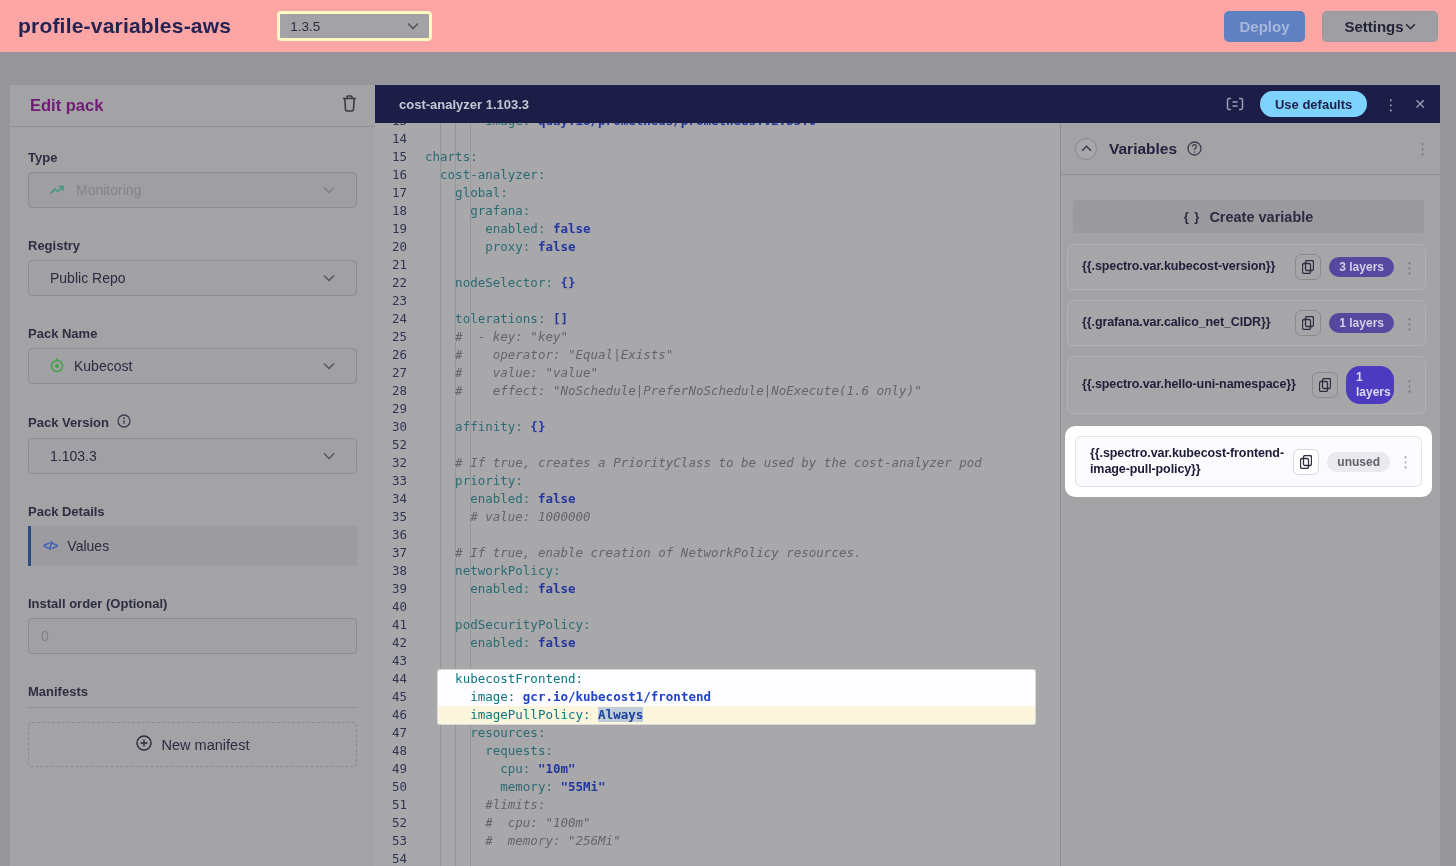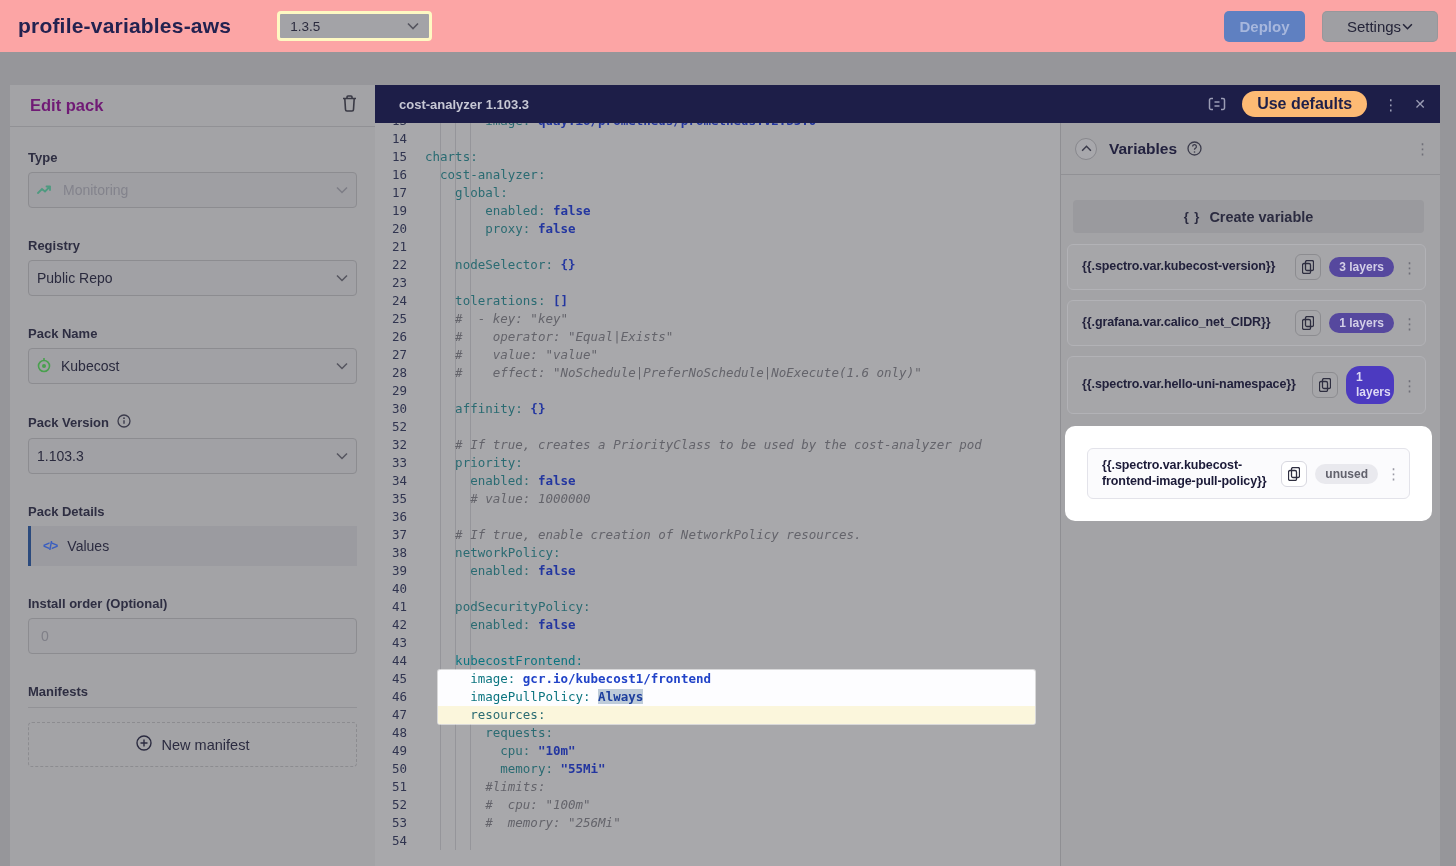--- a/index.html
+++ b/index.html
@@ -7,47 +7,47 @@
   body { font-family:"Liberation Sans", sans-serif; background:#96969a; position:relative; color:#26263a; }
 
   
   .top-header { position:absolute; left:0; top:0; width:1456px; height:52px; background:#fca5a5; display:flex; align-items:center; }
   .app-title { font-size:21px; font-weight:700; color:#232250; margin-left:18px; letter-spacing:.2px; }
   .ver-select { margin-left:46px; width:155px; height:30px; border:3px solid #fef9c3; border-radius:4px; background:#a3a3a7; display:flex; align-items:center; padding:0 10px; font-size:13.5px; color:#2b2b3e; cursor:pointer; }
   .ver-select .chev { margin-left:auto; }
   .chev svg { display:block; }
   .hdr-right { margin-left:auto; display:flex; align-items:center; gap:17px; margin-right:18px; }
   .btn-deploy { width:81px; height:31px; border:none; border-radius:5px; background:#5f80c1; color:#a7b7dd; font-size:15px; font-weight:700; font-family:inherit; cursor:pointer; }
-  .btn-settings { width:116px; height:31px; border:1px solid #90909480; border-radius:5px; background:#9f9fa3; color:#242438; font-size:15px; font-weight:400; font-family:inherit; cursor:pointer; display:flex; align-items:center; justify-content:center; gap:1px; }
+  .btn-settings { width:116px; height:31px; border:1px solid #90909480; border-radius:5px; background:#9f9fa3; color:#242438; font-size:15px; font-weight:700; font-family:inherit; cursor:pointer; display:flex; align-items:center; justify-content:center; gap:1px; }
 
   
   .sidebar { position:absolute; left:10px; top:85px; width:365px; height:781px; background:#a3a3a6; }
   .sb-head { height:42px; display:flex; align-items:center; padding:0 18px 0 20px; border-bottom:1px solid #919195; }
   .sb-title { font-size:16.5px; font-weight:700; color:#701a75; }
   .sb-head .trash { margin-left:auto; cursor:pointer; color:#3a3a45; }
   .sb-body { padding:0 18px; }
   .fld-label { margin:30px 0 7px; font-size:13px; font-weight:700; color:#2e2e42; display:flex; align-items:center; gap:8px; }
   .fld-label.first { margin-top:23px; }
-  .sel { height:36px; border:1px solid #8c8c90; border-radius:4px; background:#a1a1a5; display:flex; align-items:center; padding:0 8px; font-size:14px; color:#2a2a3e; cursor:pointer; gap:10px; }
+  .sel { height:36px; border:1px solid #8c8c90; border-radius:4px; background:#a1a1a5; display:flex; align-items:center; padding:0 21px; font-size:14px; color:#2a2a3e; cursor:pointer; gap:10px; }
   .sel .chev { margin-left:auto; }
   .sel.disabled { color:#83838c; background:#9f9fa3; }
   .values-item { height:40px; background:#9b9ba0; border-left:3px solid #2b4a7d; display:flex; align-items:center; padding:0 12px; gap:10px; font-size:14px; color:#2b2b40; cursor:pointer; }
   .code-glyph { font-size:12px; font-weight:700; color:#3a5ec0; letter-spacing:-1px; }
   .txt-input { width:100%; height:36px; border:1px solid #8c8c90; border-radius:4px; background:#a1a1a5; padding:0 12px; font-size:14px; font-family:inherit; color:#2a2a3e; }
   .txt-input::placeholder { color:#7f7f87; }
   .manifest-divider { border:none; border-top:1px solid #929296; margin:8px 0 14px; }
   .btn-new-manifest { width:100%; height:45px; border:1px dashed #8c8c90; border-radius:4px; background:transparent; font-family:inherit; font-size:14.5px; color:#2b2b40; display:flex; align-items:center; justify-content:center; gap:10px; cursor:pointer; }
 
   
   .editor-panel { position:absolute; left:375px; top:85px; width:1065px; height:781px; background:#a8a8ab; }
   .ed-head { height:38px; background:#1d1e48; display:flex; align-items:center; padding:0 14px 0 24px; }
   .ed-title { font-size:13px; color:#c6c7d4; font-weight:600; }
   .ed-head-right { margin-left:auto; display:flex; align-items:center; gap:16px; }
   .ed-icon { color:#9b9db5; cursor:pointer; display:flex; align-items:center; }
-  .btn-use-defaults { height:26px; padding:0 15px; border:none; border-radius:13px; background:#fdba74; color:#1e1f49; font-size:16px; font-weight:700; font-family:inherit; cursor:pointer; }
+  .btn-use-defaults { height:26px; padding:0 15px; border:none; border-radius:13px; background:#7dd3fc; color:#1e1f49; font-size:13px; font-weight:700; font-family:inherit; cursor:pointer; }
   .kebab { color:#9b9db5; font-size:15px; line-height:1; cursor:pointer; letter-spacing:0; }
   .kebab-dark { color:#6f6f78; }
   .close-x { font-size:14px; color:#9b9db5; cursor:pointer; }
   .ed-body { display:flex; height:743px; }
 
   
   .code-area { width:685px; height:743px; overflow:hidden; position:relative; font-family:"DejaVu Sans Mono", monospace; font-size:12.5px; }
   .code-wrap { position:relative; margin-top:-11px; }
   .guide { position:absolute; top:0; bottom:0; width:1px; background:rgba(35,35,60,.14); z-index:0; }
   .hl-bg { position:absolute; left:63px; width:597px; top:558px; height:54px; background:#fdfdff; border-radius:2px; z-index:0; box-shadow:0 0 0 1px rgba(255,255,255,.55); }
@@ -74,21 +74,21 @@
   .braces { font-weight:700; font-size:13px; letter-spacing:1px; }
   .vars-list { margin-top:11px; }
   .var-card { display:flex; align-items:center; gap:8px; margin:10px 14px 10px 6px; padding:9px 8px 9px 14px; background:#a6a6a9; border:1px solid #b2b2b6; border-radius:6px; cursor:pointer; }
   .var-name { flex:1; min-width:0; font-size:12.5px; font-weight:700; color:#22213c; line-height:1.25; letter-spacing:-.1px; overflow-wrap:break-word; }
   .copy-btn { flex:none; width:26px; height:26px; border:1px solid #8c8c90; border-radius:6px; background:transparent; color:#2e2e40; display:flex; align-items:center; justify-content:center; cursor:pointer; }
   .pill { flex:none; font-size:12px; font-weight:600; padding:3px 10px; border-radius:12px; white-space:nowrap; }
   .pill.purple { background:#56489e; color:#d3cfe7; }
   .pill.purple-wrap { background:#4c3ac0; color:#ddd9f4; width:48px; white-space:normal; border-radius:14px; padding:4px 10px; line-height:1.25; }
   .pill.gray { background:#e9e9ee; color:#62626d; }
   .spot { background:#ffffff; border-radius:10px; padding:4px; margin:12px 8px 10px 4px; }
-  .spot .var-card { margin:18px; background:#fbfbfd; border-color:#e3e3ea; }
+  .spot .var-card { margin:6px; background:#fbfbfd; border-color:#e3e3ea; }
   .spot .var-name { color:#1b1a38; }
   .spot .copy-btn { border-color:#d8d8e0; background:#fff; }
   .spot .kebab-dark { color:#9a9aa5; }
 </style>
 </head>
 <body>
 
 <header class="top-header">
   <h1 class="app-title">profile-variables-aws</h1>
   <div class="ver-select">
@@ -228,20 +228,21 @@
         <div class="guide" style="left:80px"></div>
         <div class="guide" style="left:95px"></div>
         <div class="hl-bg">
             <div class="cream"></div>
           </div>
       <div class="cl"><span class="ln">13</span><span class="lc"><span class="tk-k">        image:</span><span class="tk-v"> quay.io/prometheus/prometheus:v2.35.0</span></span></div>
           <div class="cl"><span class="ln">14</span><span class="lc"></span></div>
           <div class="cl"><span class="ln">15</span><span class="lc"><span class="tk-k">charts:</span></span></div>
           <div class="cl"><span class="ln">16</span><span class="lc"><span class="tk-k">  cost-analyzer:</span></span></div>
           <div class="cl"><span class="ln">17</span><span class="lc"><span class="tk-k">    global:</span></span></div>
+          <div class="cl"><span class="ln">18</span><span class="lc"><span class="tk-k">      grafana:</span></span></div>
           <div class="cl"><span class="ln">19</span><span class="lc"><span class="tk-k">        enabled:</span><span class="tk-v"> false</span></span></div>
           <div class="cl"><span class="ln">20</span><span class="lc"><span class="tk-k">        proxy:</span><span class="tk-v"> false</span></span></div>
           <div class="cl"><span class="ln">21</span><span class="lc"></span></div>
           <div class="cl"><span class="ln">22</span><span class="lc"><span class="tk-k">    nodeSelector:</span><span class="tk-v"> {}</span></span></div>
           <div class="cl"><span class="ln">23</span><span class="lc"></span></div>
           <div class="cl"><span class="ln">24</span><span class="lc"><span class="tk-k">    tolerations:</span><span class="tk-v"> []</span></span></div>
           <div class="cl"><span class="ln">25</span><span class="lc"><span class="tk-c">    #  - key: "key"</span></span></div>
           <div class="cl"><span class="ln">26</span><span class="lc"><span class="tk-c">    #    operator: "Equal|Exists"</span></span></div>
           <div class="cl"><span class="ln">27</span><span class="lc"><span class="tk-c">    #    value: "value"</span></span></div>
           <div class="cl"><span class="ln">28</span><span class="lc"><span class="tk-c">    #    effect: "NoSchedule|PreferNoSchedule|NoExecute(1.6 only)"</span></span></div>

